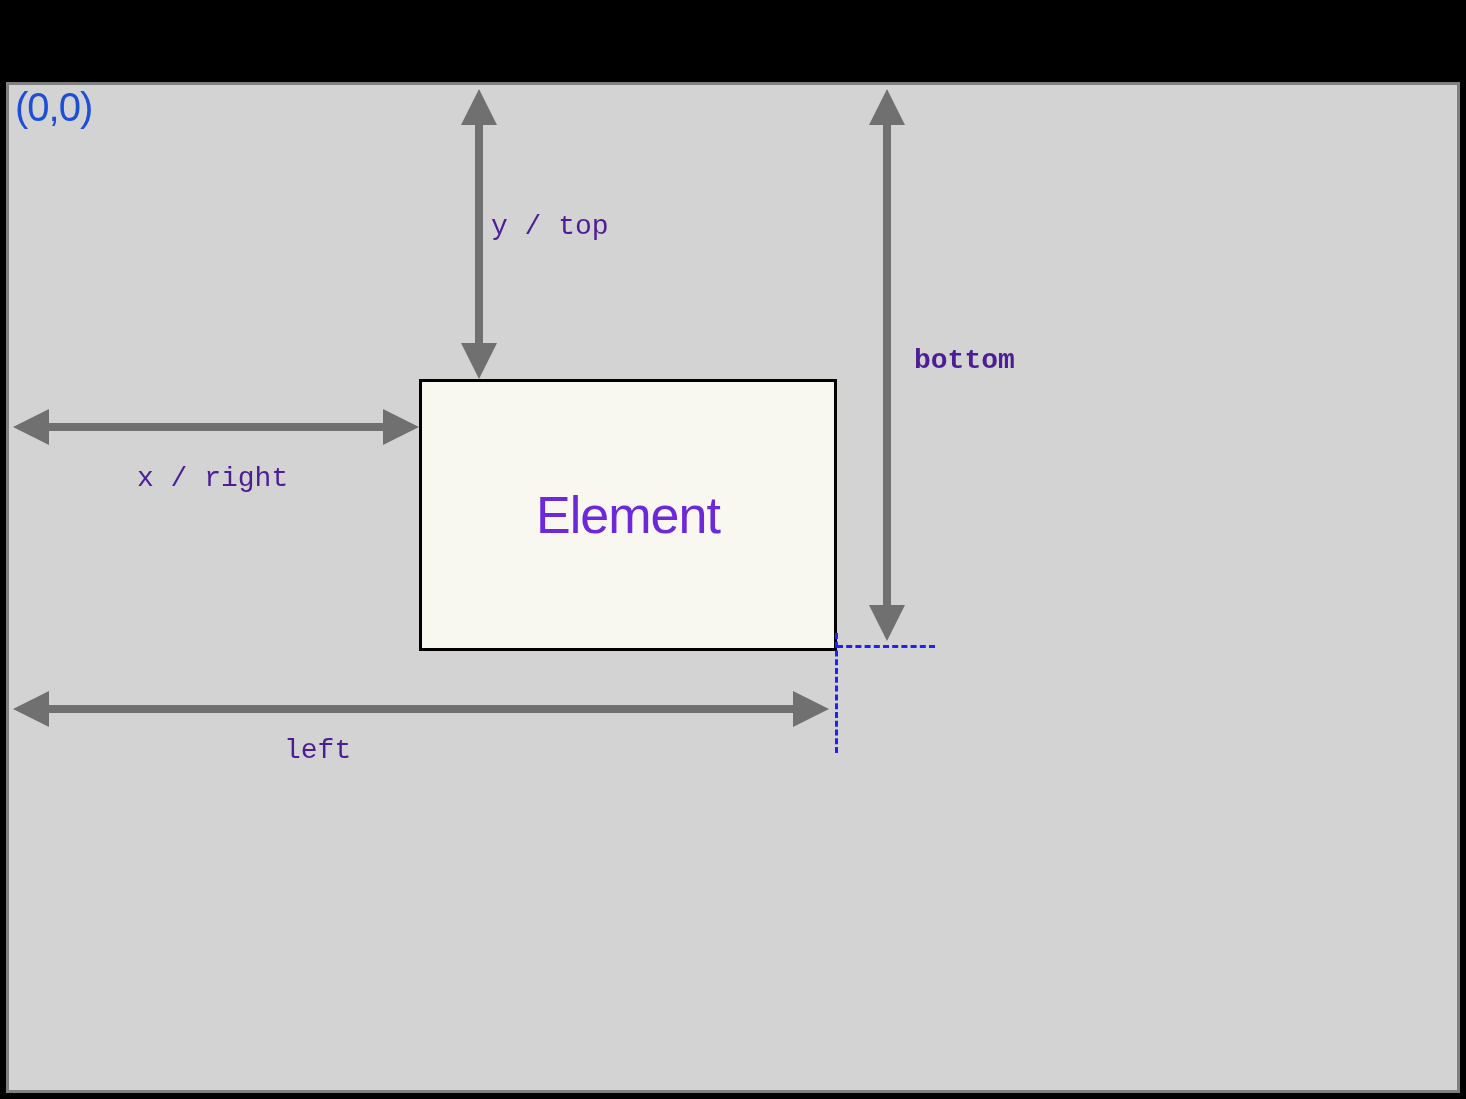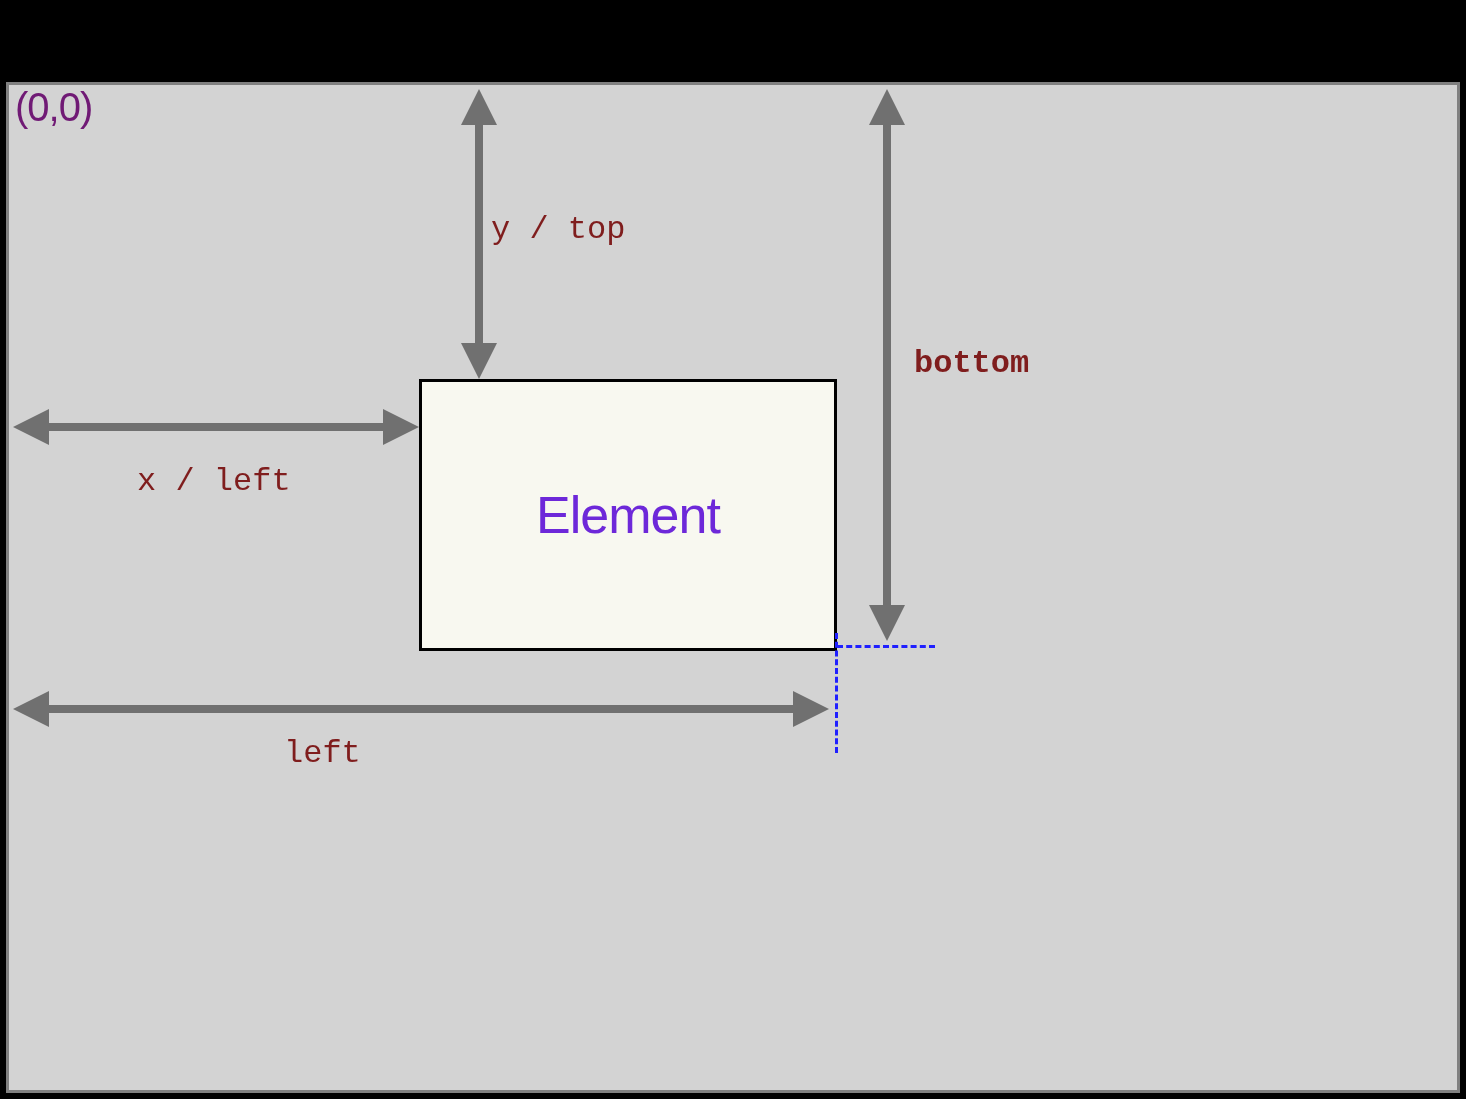--- a/index.html
+++ b/index.html
@@ -18,21 +18,21 @@
     height: 1011px;
     background: #d3d3d3;
     border: 3px solid #808080;
     box-sizing: border-box;
   }
   .origin-label {
     position: absolute;
     left: 6px;
     top: 0px;
     font-size: 40px;
-    color: #701a75;
+    color: #1d4ed8;
     letter-spacing: -1px;
   }
   .element-box {
     position: absolute;
     left: 410px;
     top: 294px;
     width: 418px;
     height: 272px;
     background: #f8f8f0;
     border: 3px solid #000;
@@ -42,22 +42,22 @@
     justify-content: center;
   }
   .element-label {
     font-size: 52px;
     color: #6d28d9;
     letter-spacing: -1px;
   }
   .mono-label {
     position: absolute;
     font-family: "Courier New", Courier, monospace;
-    font-size: 32px;
-    color: #7f1d1d;
+    font-size: 28px;
+    color: #4c1d95;
   }
   .label-top    { left: 482px; top: 126px; }
   .label-left   { left: 128px; top: 378px; }
   .label-bottom { left: 905px; top: 260px; font-weight: bold; }
   .label-right  { left: 275px; top: 650px; }
 
   
   svg.arrow {
     position: absolute;
     overflow: visible;
@@ -107,21 +107,21 @@
   </svg>
 
   <svg class="arrow" style="left:4px; top:598px; width:816px; height:60px;">
     <line x1="26" y1="26" x2="790" y2="26" stroke="#707070" stroke-width="8"></line>
     <polygon points="0,26 36,8 36,44" fill="#707070"></polygon>
     <polygon points="816,26 780,8 780,44" fill="#707070"></polygon>
   </svg>
 
   <div class="mono-label label-top">y / top</div>
 
-  <div class="mono-label label-left">x / left</div>
+  <div class="mono-label label-left">x / right</div>
 
   <div class="mono-label label-bottom">bottom</div>
 
   <div class="mono-label label-right">left</div>
 
   <div class="element-box">
     <div class="element-label">Element</div>
   </div>
 
   <div class="dashed-v"></div>

